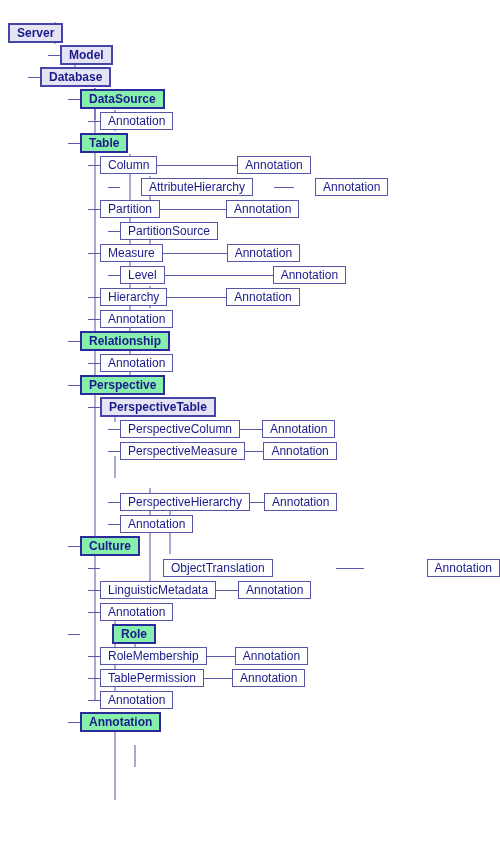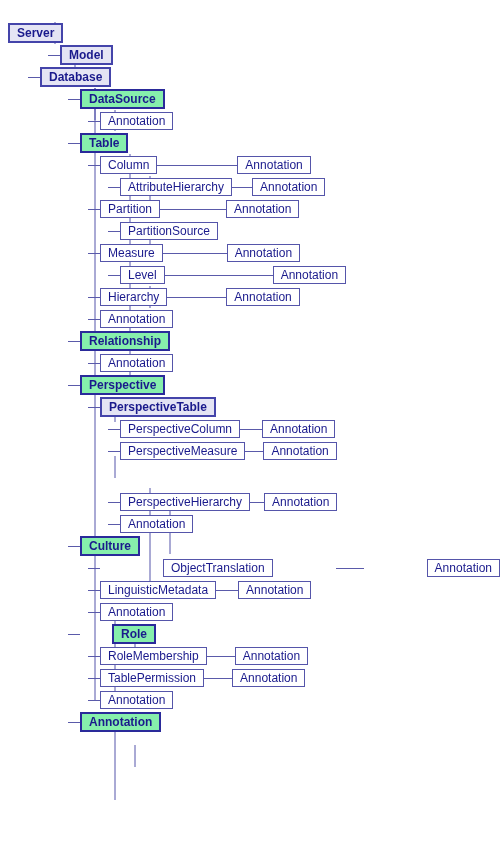--- a/index.html
+++ b/index.html
@@ -124,21 +124,21 @@
     <div class="box header">Table</div>
   </div>
 
   <div class="row" style="margin-left:88px;">
     <div class="hline" style="width:12px;"></div>
     <div class="box">Column</div>
     <div class="hline" style="width:80px;"></div>
     <div class="box">Annotation</div>
   </div>
 
-  <div class="row" style="margin-left:108px;">
+  <div class="row" style="margin-left:108px;gap:21px;">
     <div class="hline" style="width:12px;"></div>
     <div class="box">AttributeHierarchy</div>
     <div class="hline" style="width:20px;"></div>
     <div class="box">Annotation</div>
   </div>
 
   <div class="row" style="margin-left:88px;">
     <div class="hline" style="width:12px;"></div>
     <div class="box">Partition</div>
     <div class="hline" style="width:66px;"></div>

